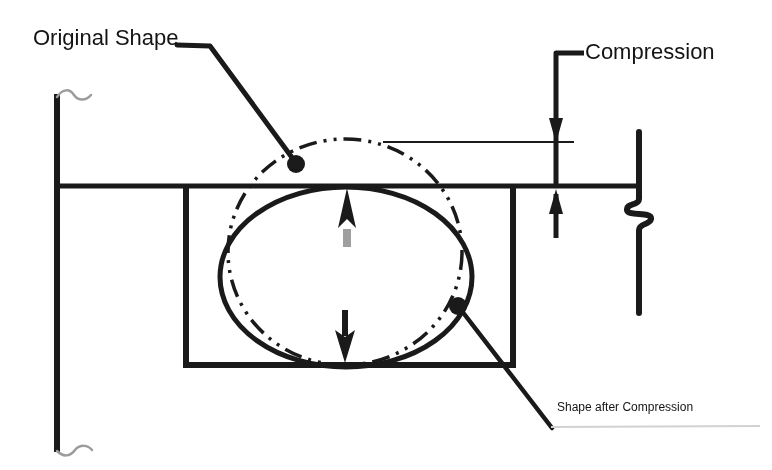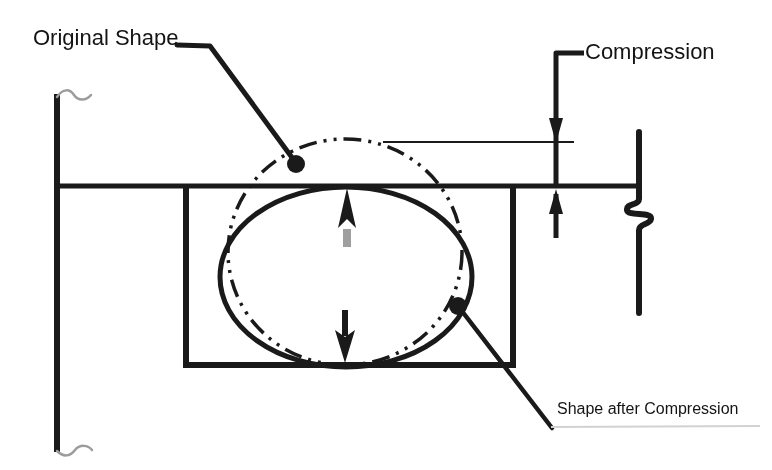--- a/index.html
+++ b/index.html
@@ -39,21 +39,21 @@
   .label-stress {
     left: 264px;
     top: 259px;
     width: 166px;
     text-align: center;
     font-size: 20px;
   }
   .label-shape-after {
     left: 557px;
     top: 401px;
-    font-size: 16px;
+    font-size: 12px;
   }
 </style>
 </head>
 <body>
 
 <div class="stage">
 
   <svg width="772" height="470" viewBox="0 0 772 470">
 
     <line x1="57" y1="94" x2="57" y2="452" stroke="#1a1a1a" stroke-width="6"></line>

